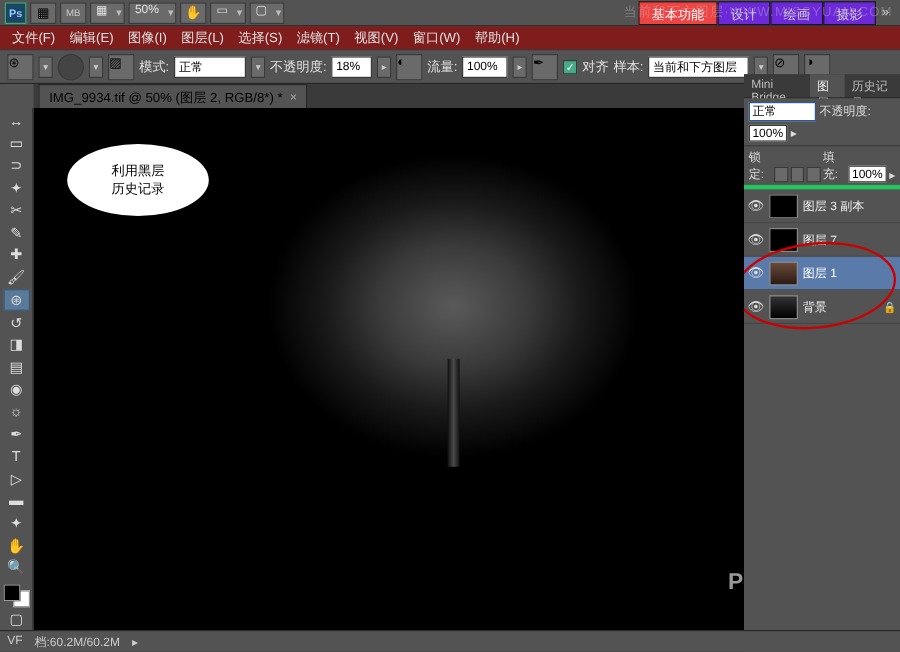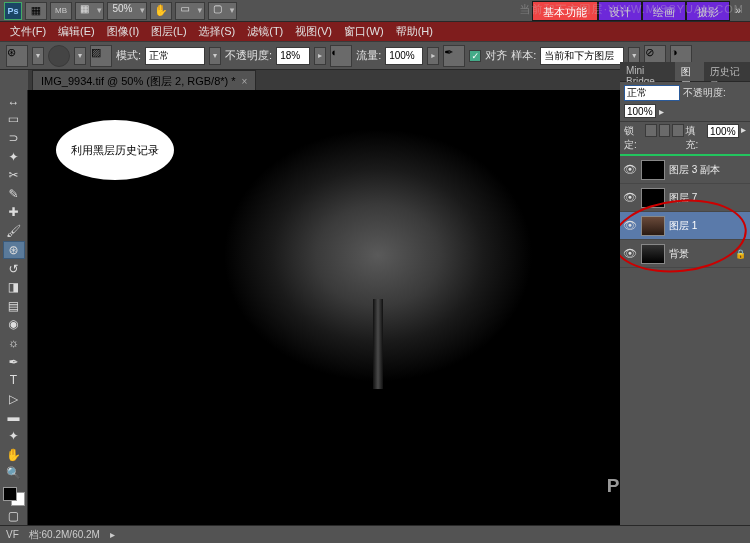--- a/index.html
+++ b/index.html
@@ -28,35 +28,35 @@
 .toolbox{width:28px;background:#535353;border-right:1px solid #282828;display:flex;flex-direction:column;align-items:center;padding-top:2px;gap:1px}
 .tool{width:22px;height:20px;display:flex;align-items:center;justify-content:center;color:#ddd;font-size:12px;cursor:default}
 .tool.sel{background:#5a7a9a;border:1px solid #3a5a7a}
 .sw{width:22px;height:22px;position:relative;margin-top:4px}
 .sw-f{width:14px;height:14px;background:#000;border:1px solid #999;position:absolute;top:0;left:0}
 .sw-b{width:14px;height:14px;background:#fff;border:1px solid #999;position:absolute;bottom:0;right:0}
 .canvas-area{flex:1;background:#3a3a3a;position:relative;overflow:hidden}
 .canvas{position:absolute;top:0;left:0;right:0;bottom:0;background:radial-gradient(ellipse 220px 180px at 50% 38%,#5a5a5a 0%,#3a3a3a 28%,#1a1a1a 48%,#000 70%)}
 .face-sim{position:absolute;left:50%;top:48%;transform:translate(-50%,-50%);width:260px;height:320px}
 .nose{position:absolute;left:50%;top:50%;transform:translateX(-50%);width:10px;height:90px;background:linear-gradient(90deg,#101010,#4a4a4a 50%,#101010)}
-.callout{position:absolute;top:30px;left:28px;width:118px;height:60px;background:#fff;border-radius:50%;display:flex;align-items:center;justify-content:center;font-size:16px;color:#a07838;font-weight:500}
+.callout{position:absolute;top:30px;left:28px;width:118px;height:60px;background:#fff;border-radius:50%;display:flex;flex-direction:column;align-items:center;justify-content:center;font-size:16px;color:#a07838;font-weight:500}
 .poco{position:absolute;right:14px;bottom:14px;color:#777;font-size:12px;text-align:right}
 .poco b{font-size:19px;color:#999;font-weight:bold;letter-spacing:1px}
 .poco span{color:#888}
 .poco small{color:#555;font-size:9px}
 .rightcol{width:22px;background:#3a3a3a;border-left:1px solid #282828}
 .panels{width:130px;background:#535353;display:flex;flex-direction:column;position:absolute;right:0;top:62px;bottom:0}
 .panel-tabs{display:flex;background:#3a3a3a;height:20px;border-bottom:1px solid #282828}
 .ptab{padding:3px 6px;color:#bbb;font-size:10px;background:#3a3a3a}
 .ptab.active{background:#535353;color:#eee}
 .panel-opts{padding:3px 4px;display:flex;align-items:center;gap:3px;flex-wrap:wrap;background:#535353;border-bottom:1px solid #3a3a3a}
 .blend{background:#fff;border:1px solid #2a5a9a;height:16px;width:56px;font-size:10px;padding:0 2px}
 .small-lbl{color:#ddd;font-size:10px}
 .pct{background:#fff;width:32px;height:14px;font-size:10px;border:1px solid #3a3a3a;padding:0 2px}
-.lock-row{padding:2px 4px;display:flex;align-items:flex-start;gap:2px;border-bottom:2px solid #22c55e}
+.lock-row{padding:2px 4px;display:flex;align-items:flex-end;gap:2px;border-bottom:4px solid #22c55e}
 .lock-ico{width:13px;height:13px;background:#6a6a6a;border:1px solid #3a3a3a}
 .layers{flex:1;background:#535353;overflow:hidden;position:relative}
 .layer{display:flex;align-items:center;height:28px;padding:0 3px;gap:4px;border-bottom:1px solid #474747}
 .layer.sel{background:#5a7aaa}
 .eye{width:14px;height:14px;display:flex;align-items:center;justify-content:center;color:#ddd;font-size:11px}
 .thumb{width:24px;height:20px;background:#000;border:1px solid #888}
 .thumb.bg{background:linear-gradient(#333,#000)}
 .thumb.img{background:linear-gradient(#6a4a3a,#2a1a12)}
 .lname{color:#eee;font-size:10px;flex:1}
 .layer.sel .lname{color:#fff}

